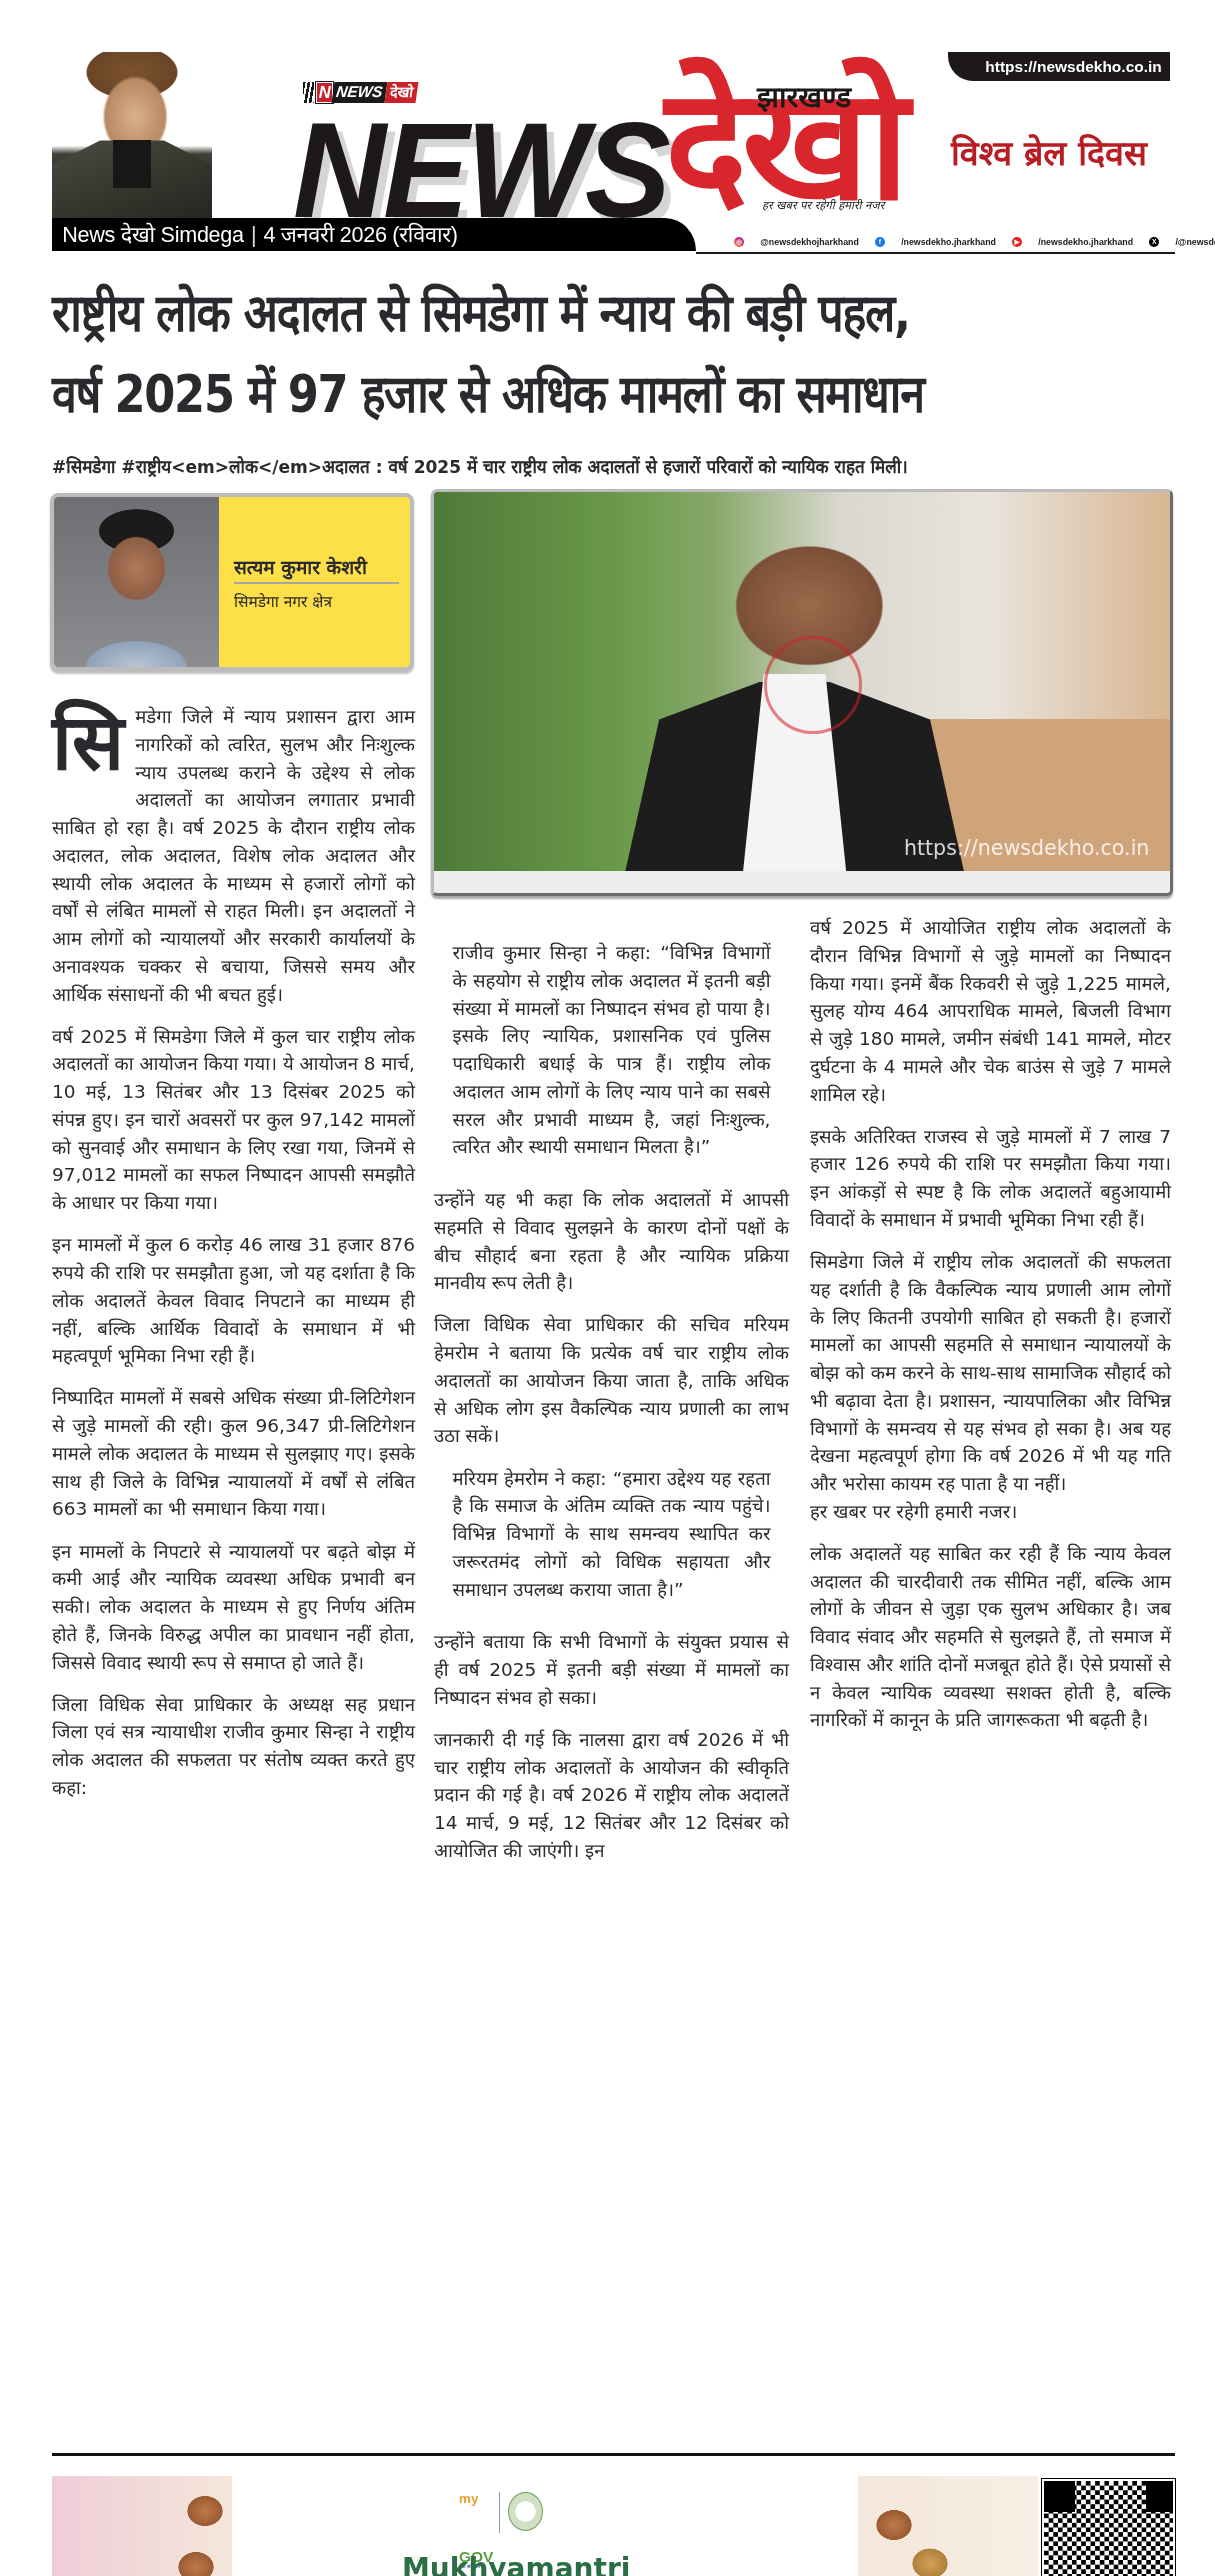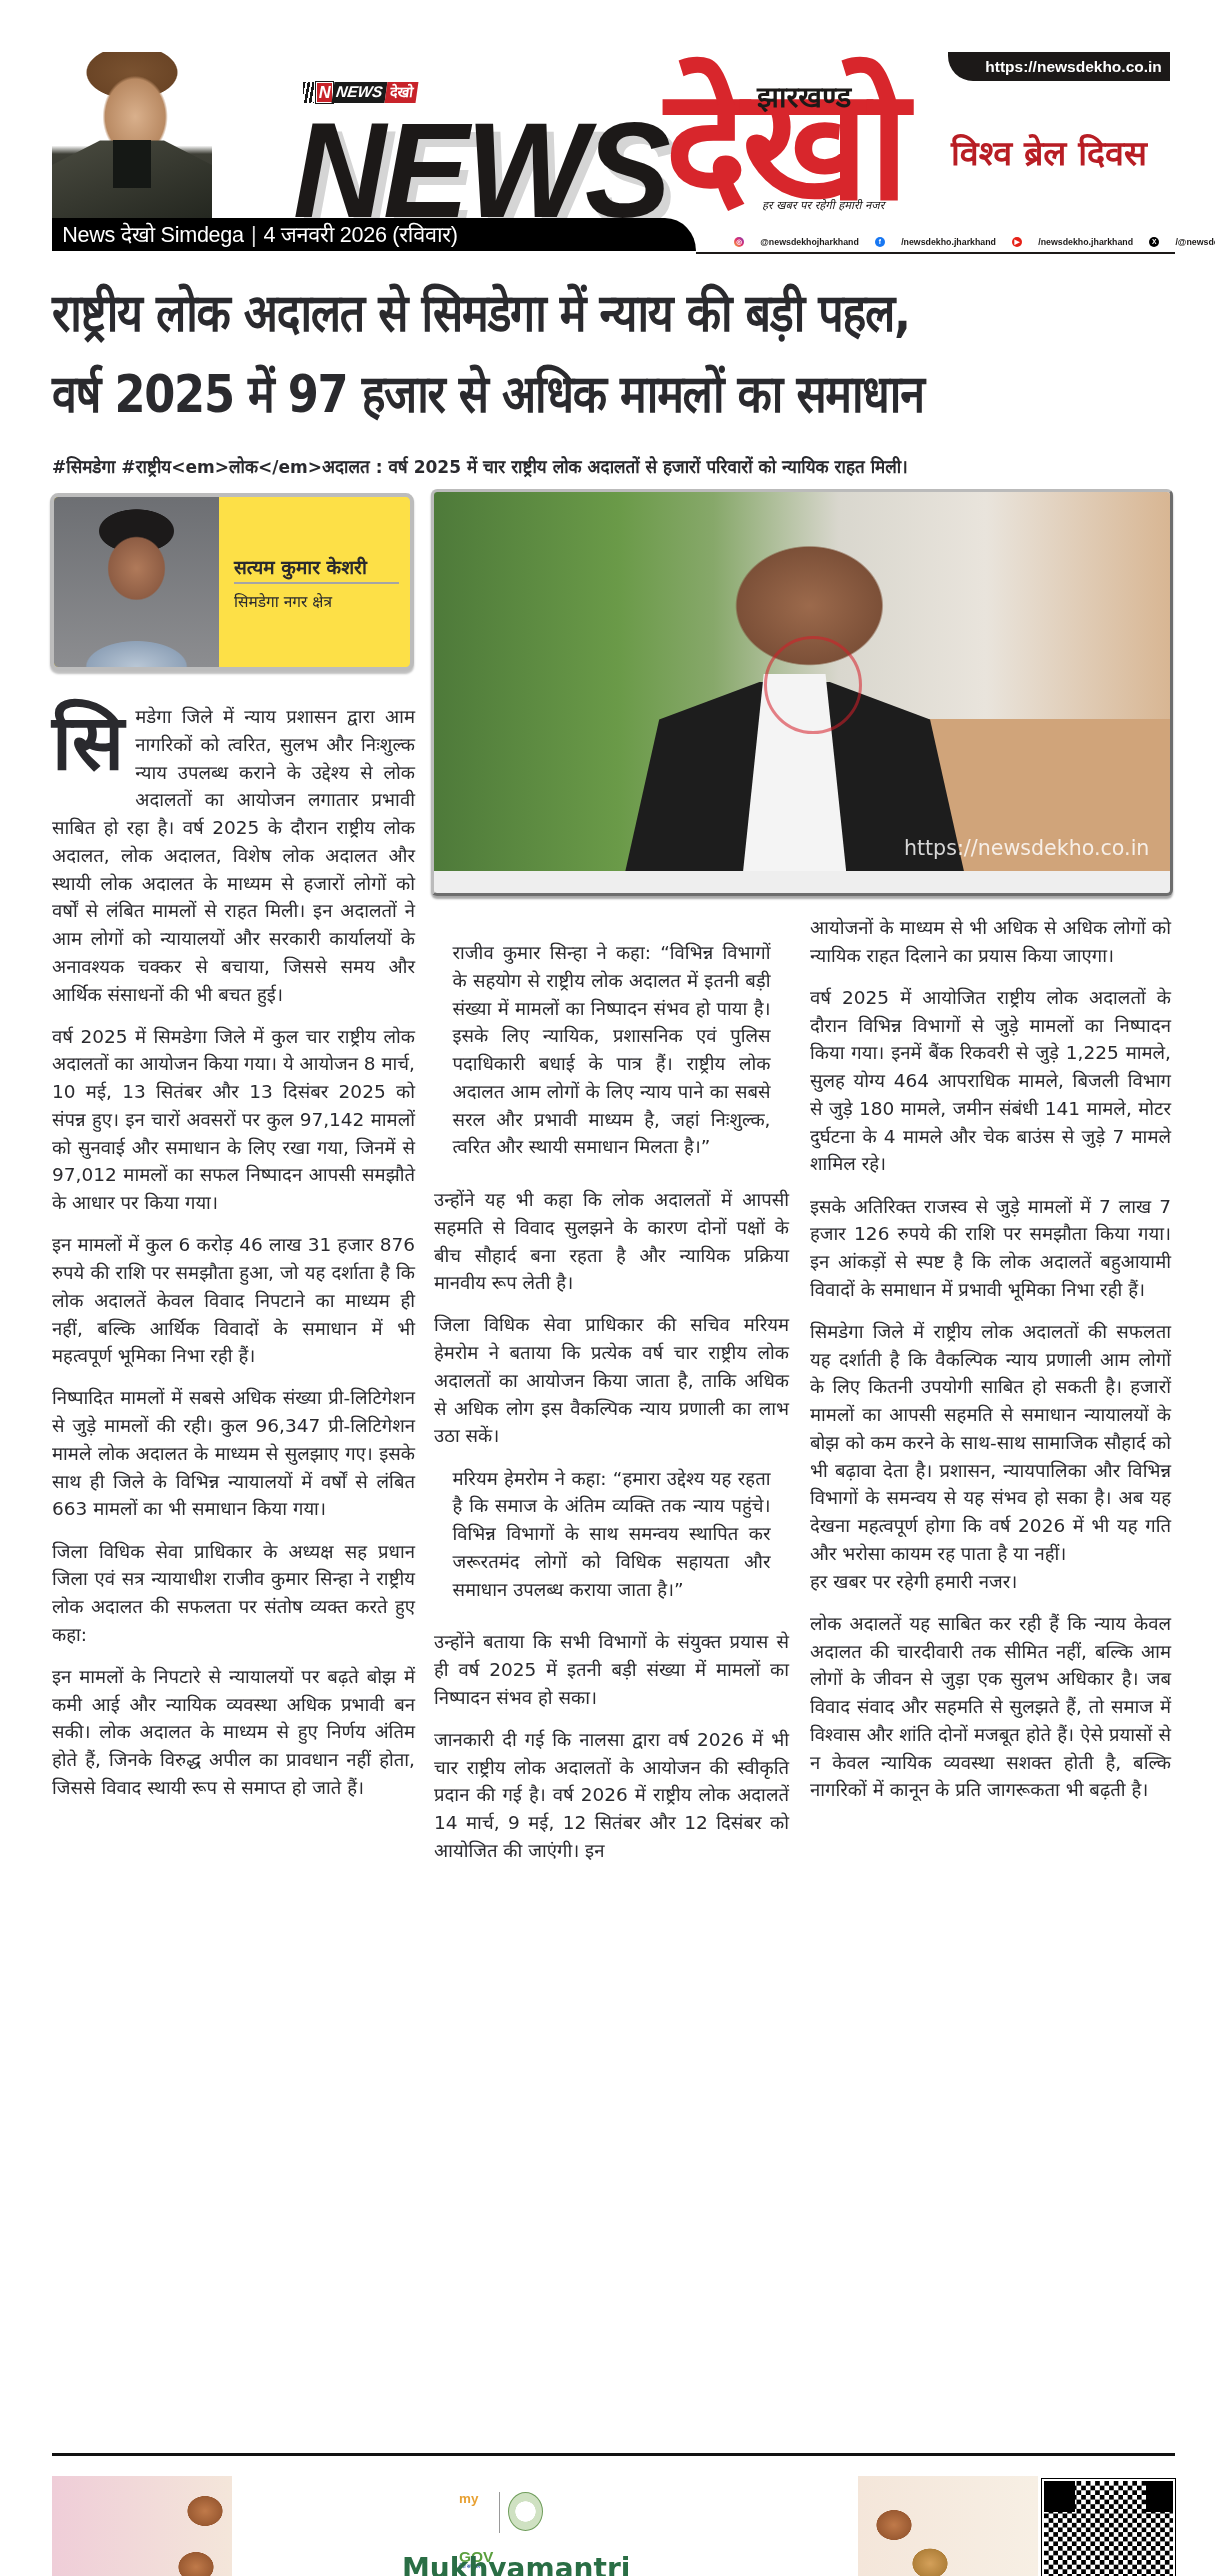--- a/index.html
+++ b/index.html
@@ -182,35 +182,34 @@
     <div class="stamp"></div>
     <div class="wm">https://newsdekho.co.in</div>
   </div>
 </figure>
 
 <div class="col col-1">
   <p><span class="dropcap">सि</span><span>मडेगा जिले में न्याय प्रशासन द्वारा आम नागरिकों को त्वरित, सुलभ और निःशुल्क न्याय उपलब्ध कराने के उद्देश्य से लोक अदालतों का आयोजन लगातार प्रभावी साबित हो रहा है। वर्ष 2025 के दौरान राष्ट्रीय लोक अदालत, लोक अदालत, विशेष लोक अदालत और स्थायी लोक अदालत के माध्यम से हजारों लोगों को वर्षों से लंबित मामलों से राहत मिली। इन अदालतों ने आम लोगों को न्यायालयों और सरकारी कार्यालयों के अनावश्यक चक्कर से बचाया, जिससे समय और आर्थिक संसाधनों की भी बचत हुई।</span></p>
   <p>वर्ष 2025 में सिमडेगा जिले में कुल चार राष्ट्रीय लोक अदालतों का आयोजन किया गया। ये आयोजन 8 मार्च, 10 मई, 13 सितंबर और 13 दिसंबर 2025 को संपन्न हुए। इन चारों अवसरों पर कुल 97,142 मामलों को सुनवाई और समाधान के लिए रखा गया, जिनमें से 97,012 मामलों का सफल निष्पादन आपसी समझौते के आधार पर किया गया।</p>
   <p>इन मामलों में कुल 6 करोड़ 46 लाख 31 हजार 876 रुपये की राशि पर समझौता हुआ, जो यह दर्शाता है कि लोक अदालतें केवल विवाद निपटाने का माध्यम ही नहीं, बल्कि आर्थिक विवादों के समाधान में भी महत्वपूर्ण भूमिका निभा रही हैं।</p>
   <p>निष्पादित मामलों में सबसे अधिक संख्या प्री-लिटिगेशन से जुड़े मामलों की रही। कुल 96,347 प्री-लिटिगेशन मामले लोक अदालत के माध्यम से सुलझाए गए। इसके साथ ही जिले के विभिन्न न्यायालयों में वर्षों से लंबित 663 मामलों का भी समाधान किया गया।</p>
+  <p>इन मामलों के निपटारे से न्यायालयों पर बढ़ते बोझ में कमी आई और न्यायिक व्यवस्था अधिक प्रभावी बन सकी। लोक अदालत के माध्यम से हुए निर्णय अंतिम होते हैं, जिनके विरुद्ध अपील का प्रावधान नहीं होता, जिससे विवाद स्थायी रूप से समाप्त हो जाते हैं।</p>
   <p>जिला विधिक सेवा प्राधिकार के अध्यक्ष सह प्रधान जिला एवं सत्र न्यायाधीश राजीव कुमार सिन्हा ने राष्ट्रीय लोक अदालत की सफलता पर संतोष व्यक्त करते हुए कहा:</p>
-  <p>इन मामलों के निपटारे से न्यायालयों पर बढ़ते बोझ में कमी आई और न्यायिक व्यवस्था अधिक प्रभावी बन सकी। लोक अदालत के माध्यम से हुए निर्णय अंतिम होते हैं, जिनके विरुद्ध अपील का प्रावधान नहीं होता, जिससे विवाद स्थायी रूप से समाप्त हो जाते हैं।</p>
 </div>
 
 <div class="col col-2">
   <p class="quote">राजीव कुमार सिन्हा ने कहा: “विभिन्न विभागों के सहयोग से राष्ट्रीय लोक अदालत में इतनी बड़ी संख्या में मामलों का निष्पादन संभव हो पाया है। इसके लिए न्यायिक, प्रशासनिक एवं पुलिस पदाधिकारी बधाई के पात्र हैं। राष्ट्रीय लोक अदालत आम लोगों के लिए न्याय पाने का सबसे सरल और प्रभावी माध्यम है, जहां निःशुल्क, त्वरित और स्थायी समाधान मिलता है।”</p>
   <p>उन्होंने यह भी कहा कि लोक अदालतों में आपसी सहमति से विवाद सुलझने के कारण दोनों पक्षों के बीच सौहार्द बना रहता है और न्यायिक प्रक्रिया मानवीय रूप लेती है।</p>
   <p>जिला विधिक सेवा प्राधिकार की सचिव मरियम हेमरोम ने बताया कि प्रत्येक वर्ष चार राष्ट्रीय लोक अदालतों का आयोजन किया जाता है, ताकि अधिक से अधिक लोग इस वैकल्पिक न्याय प्रणाली का लाभ उठा सकें।</p>
   <p class="quote">मरियम हेमरोम ने कहा: “हमारा उद्देश्य यह रहता है कि समाज के अंतिम व्यक्ति तक न्याय पहुंचे। विभिन्न विभागों के साथ समन्वय स्थापित कर जरूरतमंद लोगों को विधिक सहायता और समाधान उपलब्ध कराया जाता है।”</p>
   <p>उन्होंने बताया कि सभी विभागों के संयुक्त प्रयास से ही वर्ष 2025 में इतनी बड़ी संख्या में मामलों का निष्पादन संभव हो सका।</p>
   <p>जानकारी दी गई कि नालसा द्वारा वर्ष 2026 में भी चार राष्ट्रीय लोक अदालतों के आयोजन की स्वीकृति प्रदान की गई है। वर्ष 2026 में राष्ट्रीय लोक अदालतें 14 मार्च, 9 मई, 12 सितंबर और 12 दिसंबर को आयोजित की जाएंगी। इन</p>
 </div>
 
 <div class="col col-3">
-  <p>आयोजनों के माध्यम से भी अधिक से अधिक लोगों को न्यायिक राहत दिलाने का प्रयास किया जाएगा।</p>
   <p>वर्ष 2025 में आयोजित राष्ट्रीय लोक अदालतों के दौरान विभिन्न विभागों से जुड़े मामलों का निष्पादन किया गया। इनमें बैंक रिकवरी से जुड़े 1,225 मामले, सुलह योग्य 464 आपराधिक मामले, बिजली विभाग से जुड़े 180 मामले, जमीन संबंधी 141 मामले, मोटर दुर्घटना के 4 मामले और चेक बाउंस से जुड़े 7 मामले शामिल रहे।</p>
   <p>इसके अतिरिक्त राजस्व से जुड़े मामलों में 7 लाख 7 हजार 126 रुपये की राशि पर समझौता किया गया। इन आंकड़ों से स्पष्ट है कि लोक अदालतें बहुआयामी विवादों के समाधान में प्रभावी भूमिका निभा रही हैं।</p>
   <p class="p-tight">सिमडेगा जिले में राष्ट्रीय लोक अदालतों की सफलता यह दर्शाती है कि वैकल्पिक न्याय प्रणाली आम लोगों के लिए कितनी उपयोगी साबित हो सकती है। हजारों मामलों का आपसी सहमति से समाधान न्यायालयों के बोझ को कम करने के साथ-साथ सामाजिक सौहार्द को भी बढ़ावा देता है। प्रशासन, न्यायपालिका और विभिन्न विभागों के समन्वय से यह संभव हो सका है। अब यह देखना महत्वपूर्ण होगा कि वर्ष 2026 में भी यह गति और भरोसा कायम रह पाता है या नहीं।</p>
   <p>हर खबर पर रहेगी हमारी नजर।</p>
   <p>लोक अदालतें यह साबित कर रही हैं कि न्याय केवल अदालत की चारदीवारी तक सीमित नहीं, बल्कि आम लोगों के जीवन से जुड़ा एक सुलभ अधिकार है। जब विवाद संवाद और सहमति से सुलझते हैं, तो समाज में विश्वास और शांति दोनों मजबूत होते हैं। ऐसे प्रयासों से न केवल न्यायिक व्यवस्था सशक्त होती है, बल्कि नागरिकों में कानून के प्रति जागरूकता भी बढ़ती है।</p>
 </div>
 
 <div class="footer-rule"></div>
 <section class="ad">
   <div class="ad-left-img"></div>

